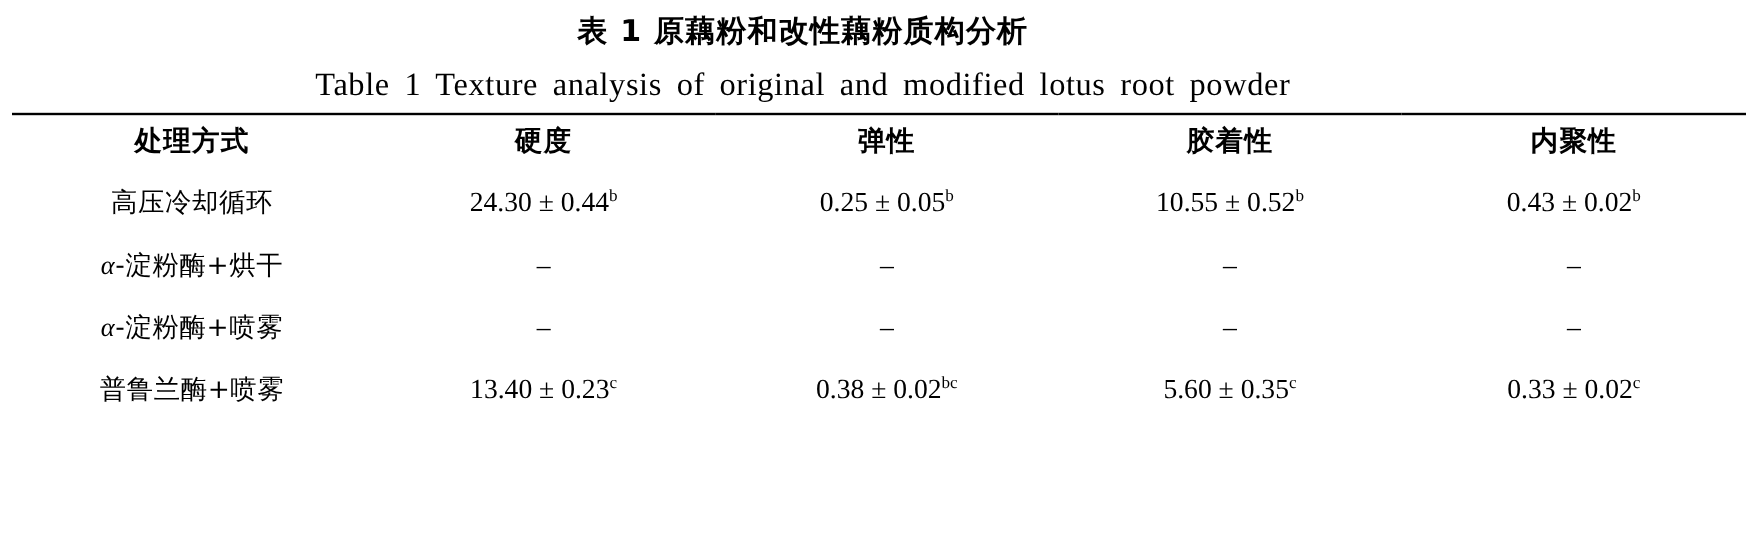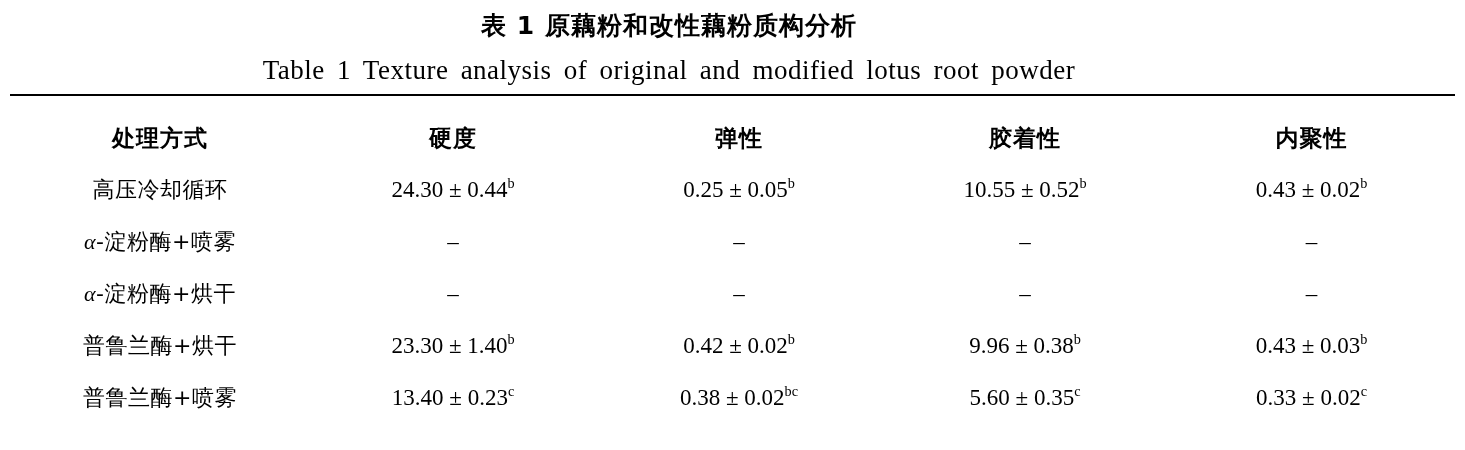--- a/index.html
+++ b/index.html
@@ -54,21 +54,21 @@
     border-top: 2.5px solid #000;
   }
   .rule-mid {
     border-top: 1.4px solid #000;
   }
 
   thead th {
     font-family: "DejaVu Sans", sans-serif;
     font-weight: bold;
     font-size: 23px;
-    padding: 27px 0 10px 0;
+    padding: 6px 0 10px 0;
     text-align: center;
     letter-spacing: 1px;
   }
   tbody td {
     font-size: 23px;
     text-align: center;
     padding: 11px 0 11px 0;
     font-family: "Liberation Serif", serif;
   }
   tbody td.lbl {
@@ -117,39 +117,32 @@
     </thead>
     <tbody>
       <tr>
         <td class="lbl"><span class="alpha"></span><span>高压冷却循环</span></td>
         <td><span>24.30 ± 0.44</span><sup>b</sup></td>
         <td><span>0.25 ± 0.05</span><sup>b</sup></td>
         <td><span>10.55 ± 0.52</span><sup>b</sup></td>
         <td><span>0.43 ± 0.02</span><sup>b</sup></td>
       </tr>
       <tr>
-        <td class="lbl"><span class="alpha">α</span><span>-淀粉酶+喷雾</span></td>
-        <td class="dash">–</td>
-        <td class="dash">–</td>
-        <td class="dash">–</td>
-        <td class="dash">–</td>
-      </tr>
-      <tr>
         <td class="lbl"><span class="alpha">α</span><span>-淀粉酶+烘干</span></td>
         <td class="dash">–</td>
         <td class="dash">–</td>
         <td class="dash">–</td>
         <td class="dash">–</td>
       </tr>
       <tr>
-        <td class="lbl"><span class="alpha"></span><span>普鲁兰酶+烘干</span></td>
-        <td><span>23.30 ± 1.40</span><sup>b</sup></td>
-        <td><span>0.42 ± 0.02</span><sup>b</sup></td>
-        <td><span>9.96 ± 0.38</span><sup>b</sup></td>
-        <td><span>0.43 ± 0.03</span><sup>b</sup></td>
+        <td class="lbl"><span class="alpha">α</span><span>-淀粉酶+喷雾</span></td>
+        <td class="dash">–</td>
+        <td class="dash">–</td>
+        <td class="dash">–</td>
+        <td class="dash">–</td>
       </tr>
       <tr>
         <td class="lbl"><span class="alpha"></span><span>普鲁兰酶+喷雾</span></td>
         <td><span>13.40 ± 0.23</span><sup>c</sup></td>
         <td><span>0.38 ± 0.02</span><sup>bc</sup></td>
         <td><span>5.60 ± 0.35</span><sup>c</sup></td>
         <td><span>0.33 ± 0.02</span><sup>c</sup></td>
       </tr>
     </tbody>
   </table>

